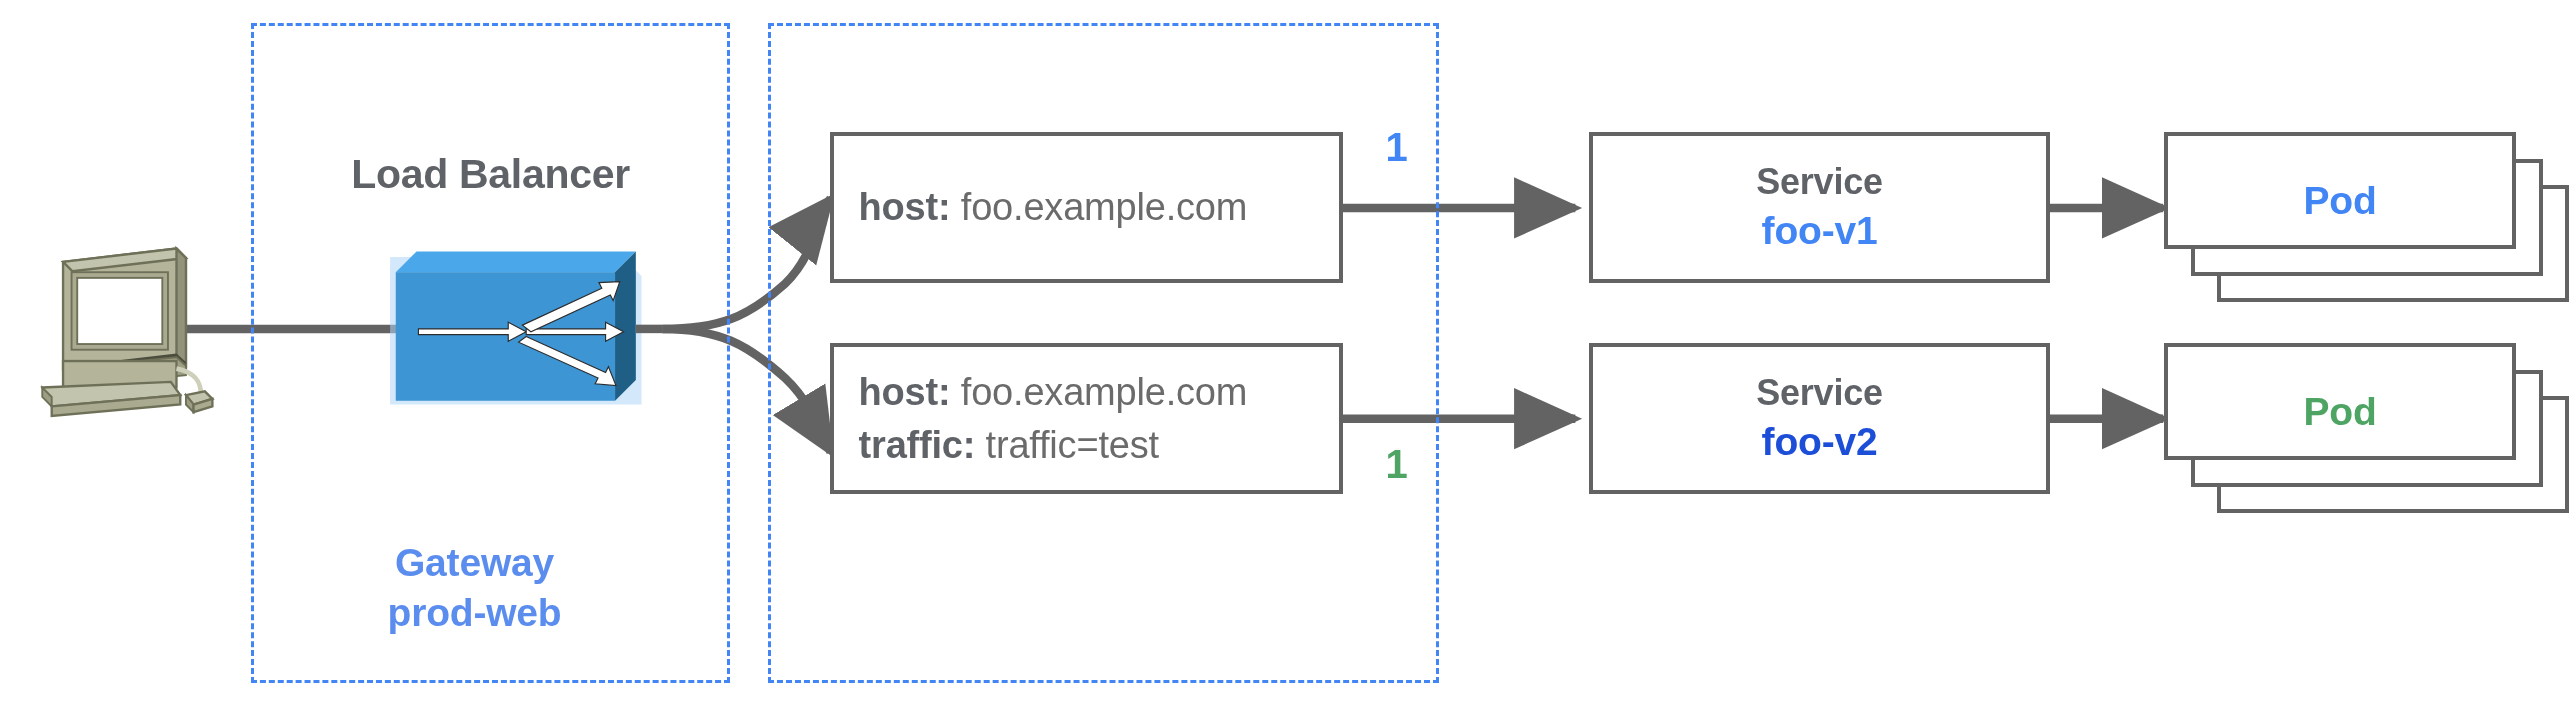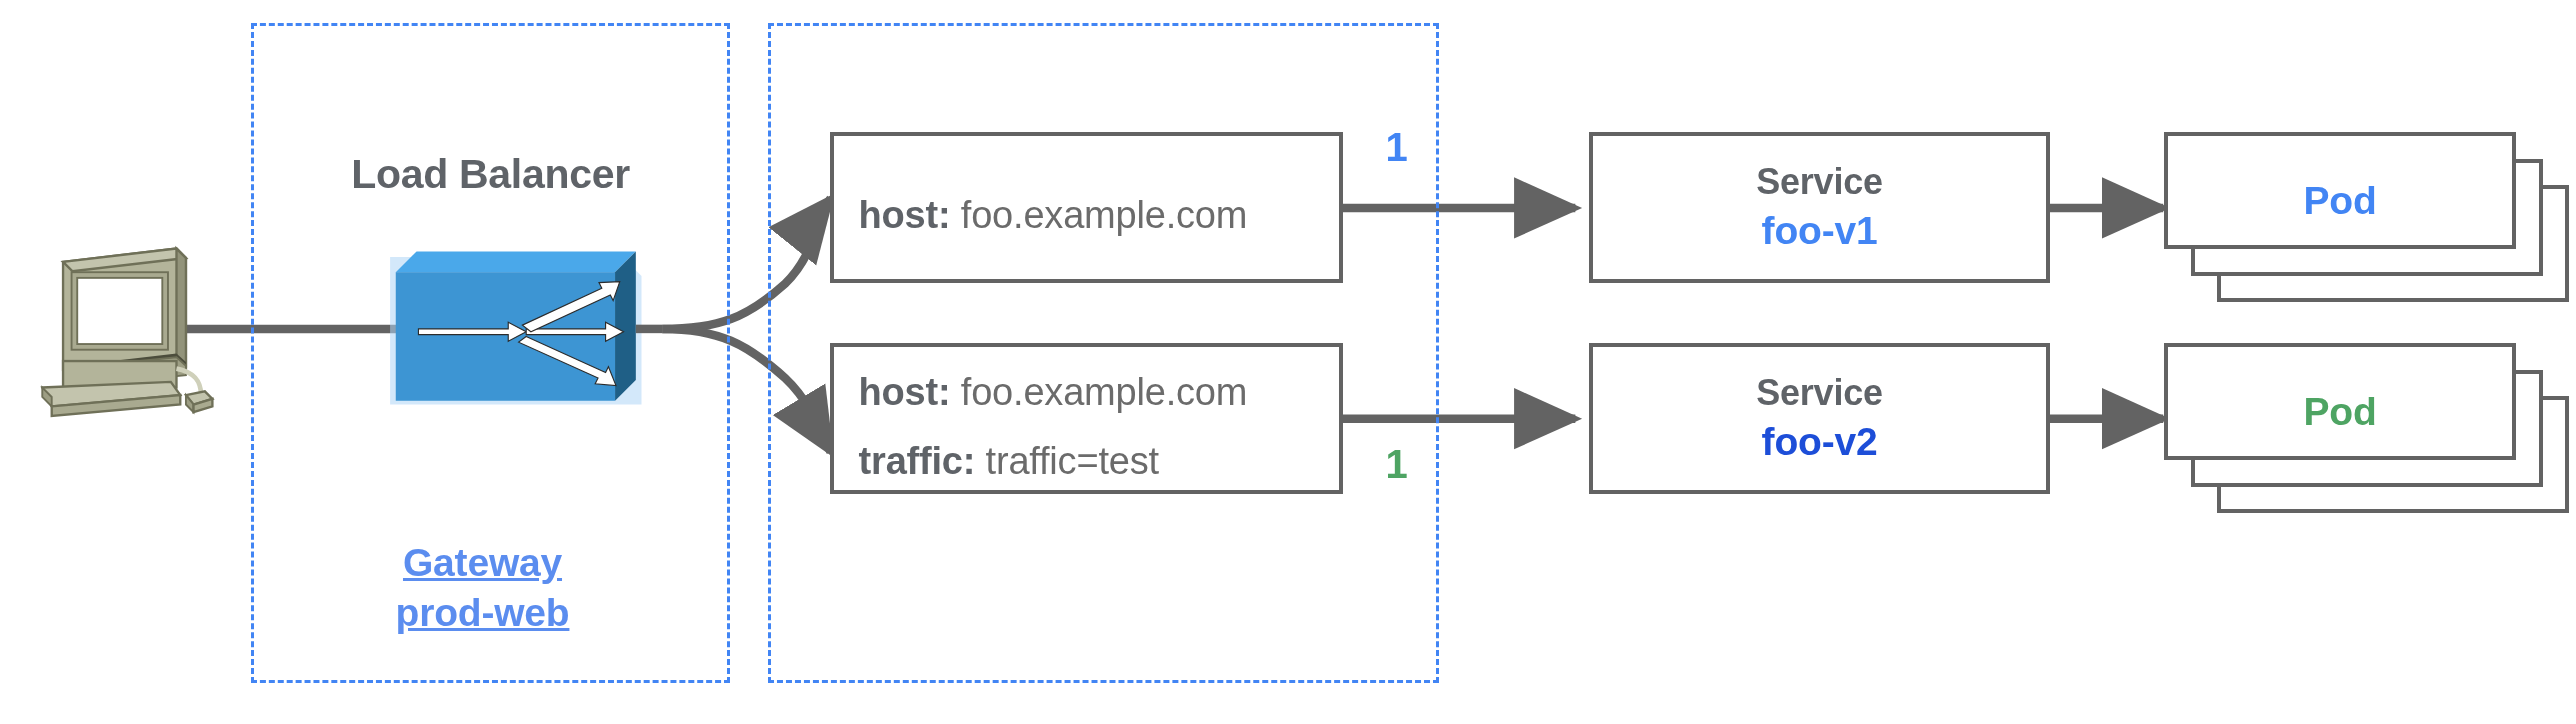--- a/index.html
+++ b/index.html
@@ -57,21 +57,20 @@
     letter-spacing: -0.3px;
     white-space: nowrap;
   }
   .route-text {
     color: #6b6b6b;
     font-size: 38px;
     line-height: 1.38;
     padding-left: 24.6px;
     white-space: nowrap;
     letter-spacing: -0.2px;
-    margin-top: 16px;
   }
   .route-text b {
     color: #5f6368;
     font-weight: bold;
   }
   .svc-line1 {
     color: #5f6368;
     font-weight: bold;
     font-size: 36px;
     text-align: center;
@@ -191,21 +190,21 @@
     <line x1="1420" y1="220" x2="1666" y2="220" stroke="#636363" stroke-width="9" marker-end="url(#arrow)"></line>
     <line x1="1420" y1="443" x2="1666" y2="443" stroke="#636363" stroke-width="9" marker-end="url(#arrow)"></line>
 
     <line x1="2168" y1="220" x2="2288" y2="220" stroke="#636363" stroke-width="9" marker-end="url(#arrow)"></line>
     <line x1="2168" y1="443" x2="2288" y2="443" stroke="#636363" stroke-width="9" marker-end="url(#arrow)"></line>
   </svg>
 
   <div class="zone" style="left:251px; top:23px; width:479px; height:660px;"></div>
   <div class="zone" style="left:768px; top:23px; width:671px; height:660px;"></div>
 
-  <div class="zone-label" style="left:243px; top:538px; width:479px;text-decoration:underline;">
+  <div class="zone-label" style="left:235px; top:538px; width:479px;">
     <div>Gateway</div>
     <div>prod-web</div>
   </div>
 
   <div class="lb-title" style="left:251px; top:151px; width:479px;">Load Balancer</div>
 
   <div class="node-box" style="left:830px; top:132px; width:513px; height:151px;">
     <div class="route-text">
       <b>host:</b><span> foo.example.com</span>
     </div>

